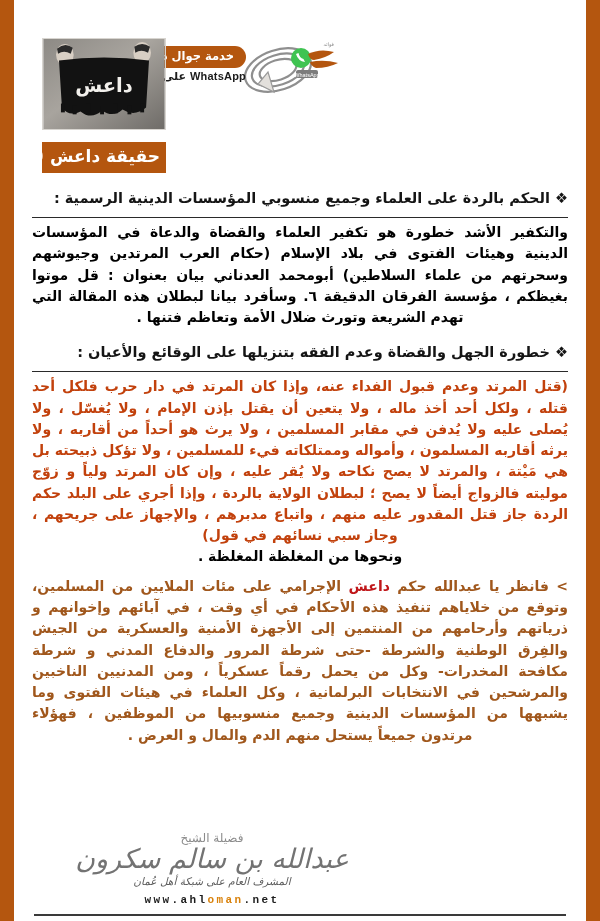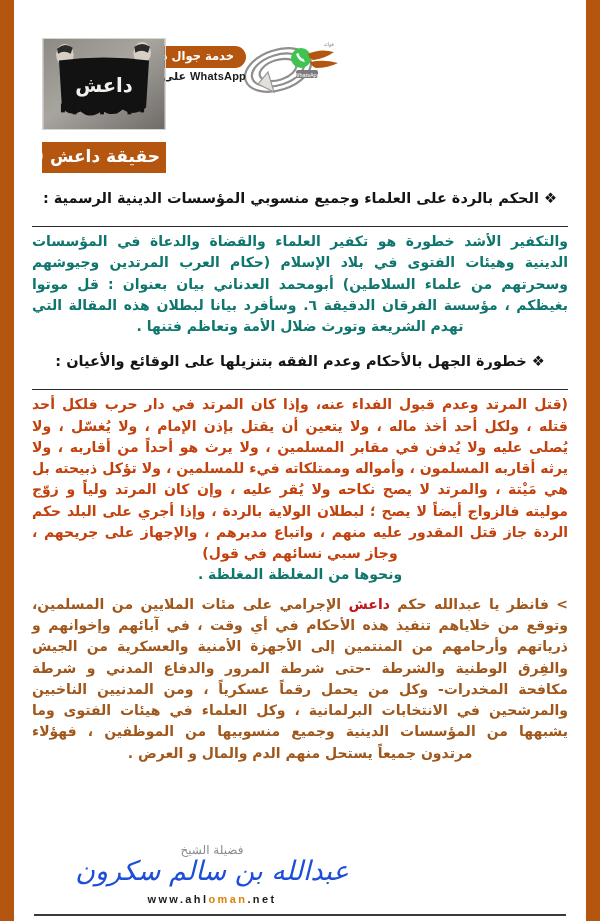--- a/index.html
+++ b/index.html
@@ -127,34 +127,33 @@
     padding: 0 12px;
   }
 
   h2.section-heading {
     margin: 0 0 4px 0;
     font-size: 14.5px;
     font-weight: bold;
     color: #151515;
     line-height: 1.45;
     border-bottom: 1.5px solid #2a2a2a;
-    padding-bottom: 17px;
-    text-align: center;
+    padding-bottom: 8px;
   }
 
   p.para {
     margin: 0;
     font-size: 14px;
     font-weight: bold;
     line-height: 1.52;
     text-align: justify;
     text-align-last: center;
     color: #a0571c;
   }
-  p.para.dark  { color: #0f766e; }
+  p.para.dark  { color: #000000; }
   p.para.light {
     color: #c2410c;
     font-weight: bold;
   }
   p.para.final { color: #a0571c; }
 
   .gap-sm { height: 8px; }
   .gap-md { height: 14px; }
 
   .hl-red {
@@ -177,36 +176,36 @@
   }
   .sig-honorific {
     font-size: 12px;
     color: #8c8c8c;
     font-family: "DejaVu Serif", serif;
     letter-spacing: 1px;
     margin-bottom: -2px;
   }
   .sig-name {
     font-size: 27px;
-    color: #1d4ed8;
+    color: #737373;
     font-family: "DejaVu Serif", serif;
     font-style: italic;
     letter-spacing: 1px;
     line-height: 1.15;
   }
   .sig-role {
     font-size: 10.5px;
     color: #5e5e5e;
     font-family: "DejaVu Serif", serif;
     font-style: italic;
     margin-top: 1px;
   }
   .sig-url {
     margin-top: 7px;
-    font-family: Liberation Sans, sans-serif;
+    font-family: Liberation Mono, monospace;
     font-size: 11px;
     font-weight: bold;
     letter-spacing: 2.4px;
     color: #1c1c1c;
     direction: ltr;
   }
   .sig-url .oman { color: #d9820c; }
 
   .bottom-rule {
     position: absolute;
@@ -299,40 +298,41 @@
     </div>
 
     <div class="content">
 
       <h2 class="section-heading">❖ الحكم بالردة على العلماء وجميع منسوبي المؤسسات الدينية الرسمية :</h2>
 
       <p class="para dark">والتكفير الأشد خطورة هو تكفير العلماء والقضاة والدعاة في المؤسسات الدينية وهيئات الفتوى في بلاد الإسلام (حكام العرب المرتدين وجيوشهم وسحرتهم من علماء السلاطين) أبومحمد العدناني بيان بعنوان : قل موتوا بغيظكم ، مؤسسة الفرقان الدقيقة ٦. وسأفرد بيانا لبطلان هذه المقالة التي تهدم الشريعة وتورث ضلال الأمة وتعاظم فتنها .</p>
 
       <div class="gap-md"></div>
 
-      <h2 class="section-heading">❖ خطورة الجهل بالأحكام وعدم الفقه بتنزيلها على الوقائع والأعيان :</h2>
+      <h2 class="section-heading">❖ خطورة الجهل والقضاة وعدم الفقه بتنزيلها على الوقائع والأعيان :</h2>
 
 
       <p class="para light">(قتل المرتد وعدم قبول الفداء عنه، وإذا كان المرتد في دار حرب فلكل أحد قتله ، ولكل أحد أخذ ماله ، ولا يتعين أن يقتل بإذن الإمام ، ولا يُغسّل ، ولا يُصلى عليه ولا يُدفن في مقابر المسلمين ، ولا يرث هو أحداً من أقاربه ، ولا يرثه أقاربه المسلمون ، وأمواله وممتلكاته فيء للمسلمين ، ولا تؤكل ذبيحته بل هي مَيْتة ، والمرتد لا يصح نكاحه ولا يُقر عليه ، وإن كان المرتد ولياً و زوّج موليته فالزواج أيضاً لا يصح ؛ لبطلان الولاية بالردة ، وإذا أجري على البلد حكم الردة جاز قتل المقدور عليه منهم ، واتباع مدبرهم ، والإجهاز على جريحهم ، وجاز سبي نسائهم في قول)</p>
 
       <p class="para dark">ونحوها من المغلظة المغلظة .</p>
 
       <div class="gap-sm"></div>
 
       <p class="para final">
         <span>&gt; فانظر يا عبدالله حكم</span>
         <span class="hl-red">داعش</span>
         <span>الإجرامي على مئات الملايين من المسلمين، وتوقع من خلاياهم تنفيذ هذه الأحكام في أي وقت ، في آبائهم وإخوانهم و ذرياتهم وأرحامهم من المنتمين إلى الأجهزة الأمنية والعسكرية من الجيش والفِرق الوطنية والشرطة -حتى شرطة المرور والدفاع المدني و شرطة مكافحة المخدرات- وكل من يحمل رقماً عسكرياً ، ومن المدنيين الناخبين والمرشحين في الانتخابات البرلمانية ، وكل العلماء في هيئات الفتوى وما يشبهها من المؤسسات الدينية وجميع منسوبيها من الموظفين ، فهؤلاء مرتدون جميعاً يستحل منهم الدم والمال و العرض .</span>
       </p>
     </div>
 
     <div class="signature">
       <div class="sig-wrap">
         <div class="sig-honorific">فضيلة الشيخ</div>
         <div class="sig-name">عبدالله بن سالم سكرون</div>
+        <div class="sig-role">المشرف العام على شبكة أهل عُمان</div>
         <div class="sig-url">
           <span>www.ahl</span><span class="oman">oman</span><span>.net</span>
         </div>
       </div>
     </div>
 
     <div class="bottom-rule"></div>
   </div>
 </div>
 

